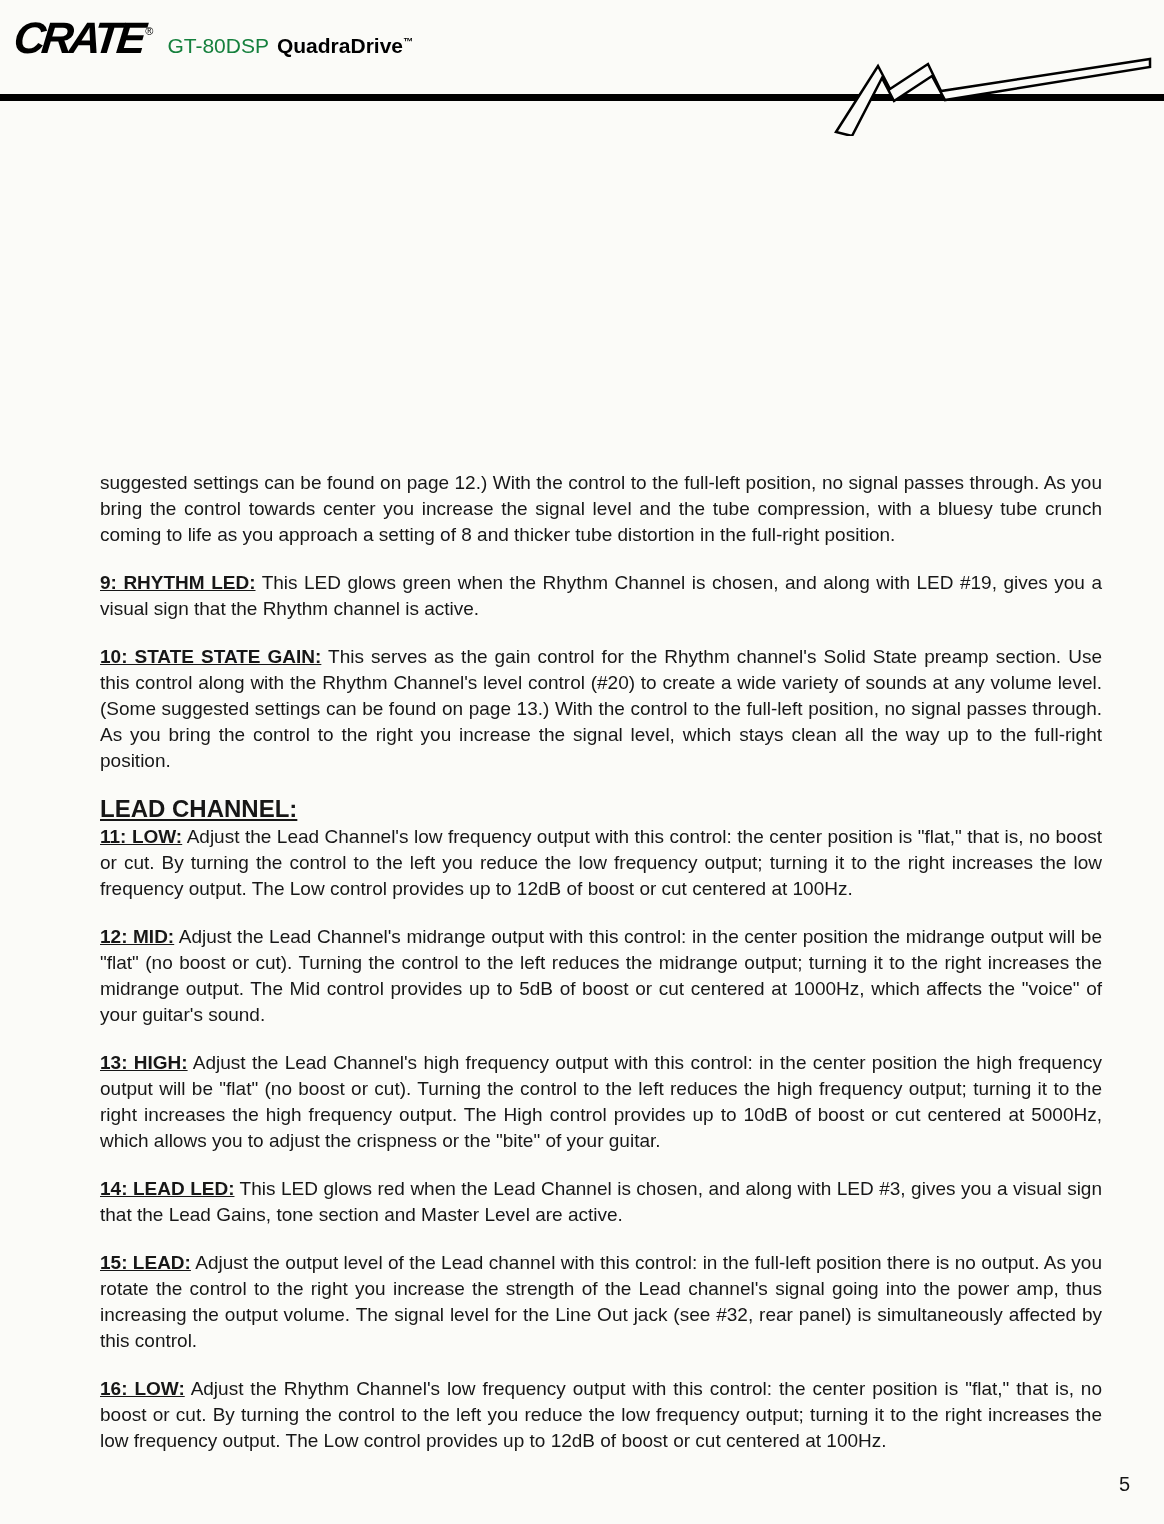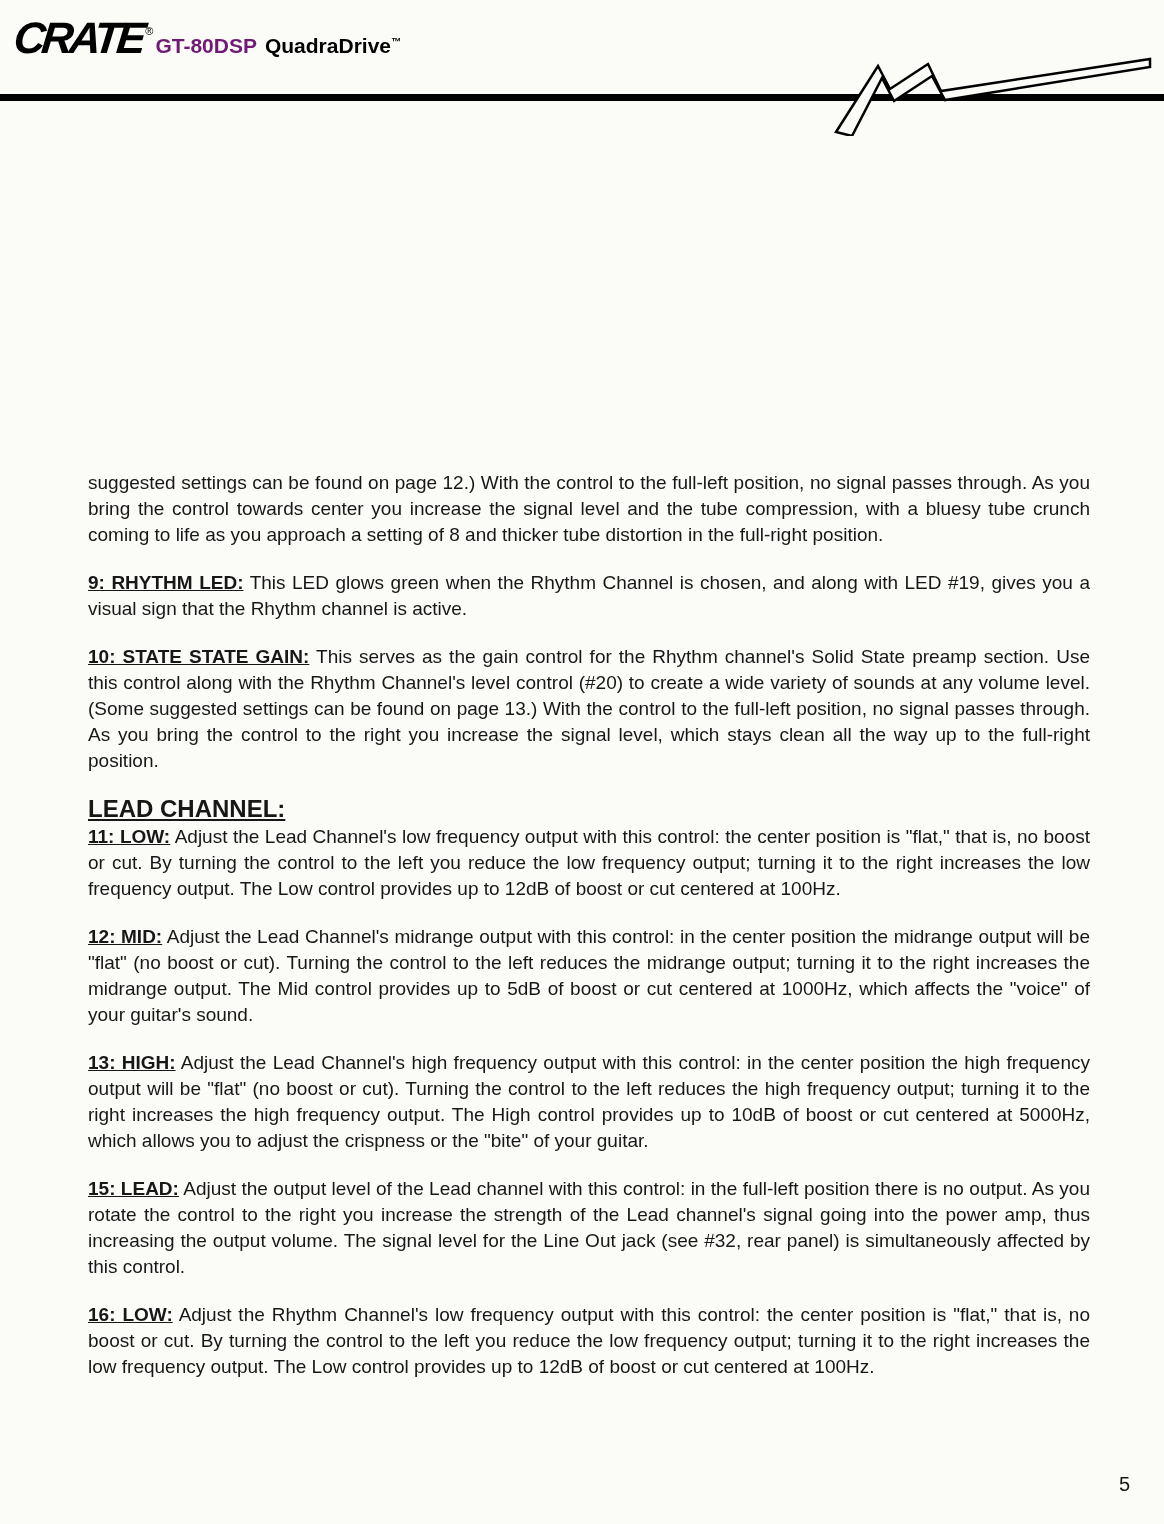--- a/index.html
+++ b/index.html
@@ -45,24 +45,24 @@
   }
   .reg-mark {
     font-size: 11px;
     vertical-align: super;
     position: relative;
     top: -18px;
     margin-left: 3px;
     color: #000;
   }
   .model-name {
-    font-weight: 700;
+    font-weight: 400;
     font-size: 21px;
-    margin-left: 2px;
-    color: #701a75;
+    margin-left: 14px;
+    color: #15803d;
   }
   .product-name {
     font-weight: 700;
     font-size: 21px;
     margin-left: 8px;
     color: #000;
   }
   .tm-mark {
     font-size: 10px;
     position: relative;
@@ -82,21 +82,21 @@
     top: 52px;
     right: 6px;
     width: 330px;
     height: 84px;
   }
 
   
   .content {
     position: absolute;
     top: 470px;
-    left: 88px;
+    left: 100px;
     width: 1002px;
     font-size: 19px;
     line-height: 26px;
     text-align: justify;
   }
   .para {
     margin: 0 0 22px 0;
   }
   .para strong {
     font-weight: 700;
@@ -162,20 +162,24 @@
     <p class="para">
       <strong>12: MID:</strong>
       <span>Adjust the Lead Channel's midrange output with this control: in the center position the midrange output will be "flat" (no boost or cut).  Turning the control to the left reduces the midrange output; turning it to the right increases the midrange output.  The Mid control provides up to 5dB of boost or cut centered at 1000Hz, which affects the "voice" of your guitar's sound.</span>
     </p>
 
     <p class="para">
       <strong>13: HIGH:</strong>
       <span>Adjust the Lead Channel's high frequency output with this control: in the center position the high frequency output will be "flat" (no boost or cut).  Turning the control to the left reduces the high frequency output; turning it to the right increases the high frequency output.  The High control provides up to 10dB of boost or cut centered at 5000Hz, which allows you to adjust the crispness or the "bite" of your guitar.</span>
     </p>
 
+    <p class="para">
+      <strong>14: LEAD LED:</strong>
+      <span>This LED glows red when the Lead Channel is chosen, and along with LED #3, gives you a visual sign that the Lead Gains, tone section and Master Level are active.</span>
+    </p>
 
     <p class="para">
       <strong>15: LEAD:</strong>
       <span>Adjust the output level of the Lead channel with this control: in the full-left position there is no output. As you rotate the control to the right you increase the strength of the Lead channel's signal going into the power amp, thus increasing the output  volume.  The signal level for the Line Out jack (see #32, rear panel) is simultaneously affected by this control.</span>
     </p>
 
 
     <p class="para">
       <strong>16: LOW:</strong>
       <span>Adjust the Rhythm Channel's low frequency output with this control: the center position is "flat," that is, no boost or cut.  By turning the control to the left you reduce the low frequency output; turning it to the right increases the low frequency output.  The Low control provides up to 12dB of boost or cut centered at 100Hz.</span>

